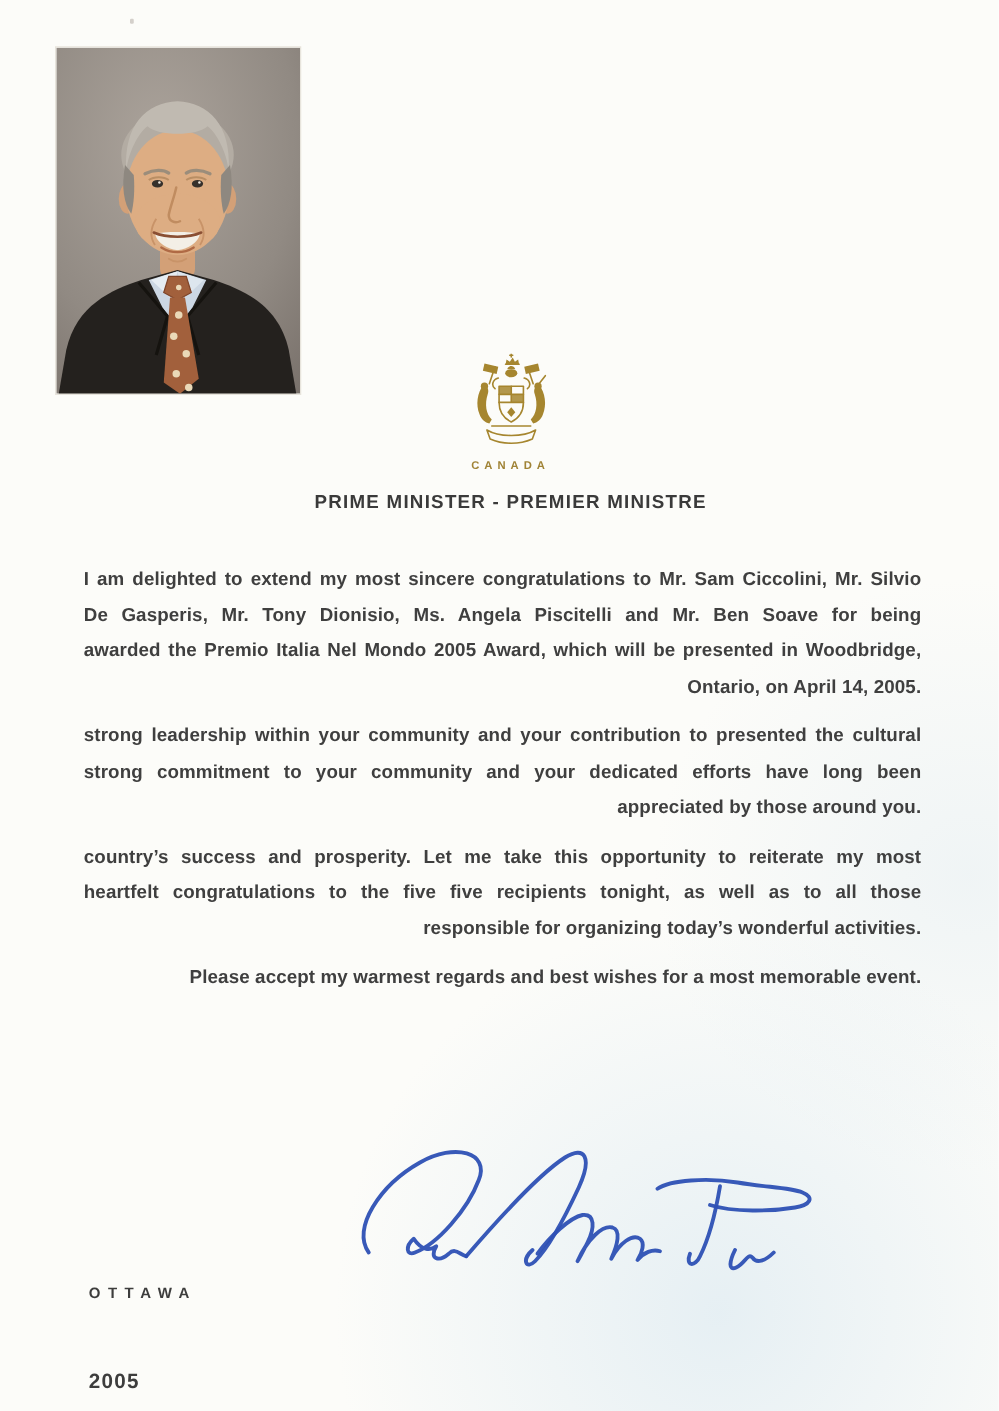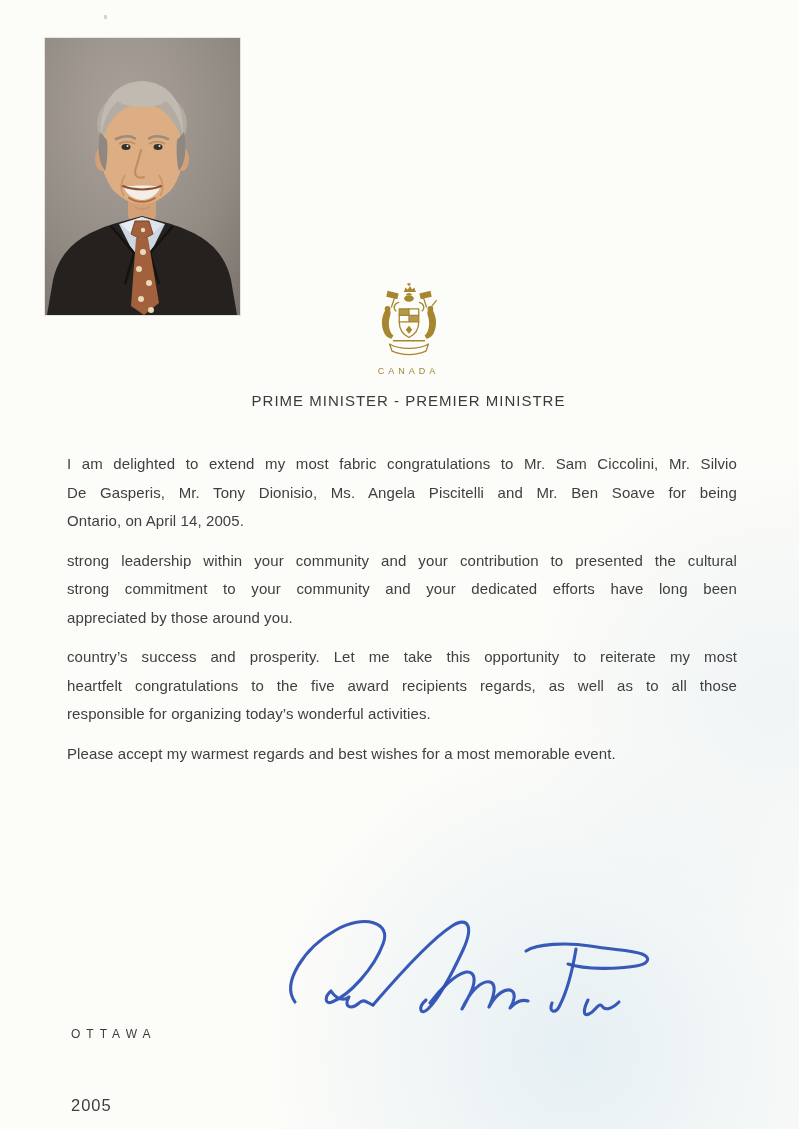--- a/index.html
+++ b/index.html
@@ -5,20 +5,21 @@
   html,body{margin:0;padding:0;background:#ffffff;}
   .page{
     position:relative;
     width:799px;height:1129px;
     overflow:hidden;
     font-family:"Liberation Sans","DejaVu Sans",sans-serif;
     background:
       radial-gradient(ellipse 55% 40% at 72% 93%, rgba(212,229,239,.55), rgba(212,229,239,0) 70%),
       radial-gradient(ellipse 45% 30% at 97% 62%, rgba(216,230,238,.35), rgba(216,230,238,0) 70%),
       #fcfcf9;
+    font-weight: bold;
   }
   .photo{
     position:absolute;left:45px;top:38px;width:195px;height:277px;
     outline:1px solid #e7e4dc;
   }
   .photo svg{display:block;}
   .letterhead{
     position:absolute;top:283px;left:0;right:0;
     text-align:center;
     transform:translateX(9px);
@@ -30,21 +31,21 @@
   }
   .lh-title{
     margin-top:16px;
     font-size:15px;letter-spacing:1px;color:#3a3a3a;
   }
   .body-text{
     position:absolute;left:67px;top:450px;width:670px;
     font-size:15px;line-height:28.5px;color:#3f3f3f;letter-spacing:.1px;
   }
   .para{margin:0 0 11px 0;}
-  .line{text-align:left;}
+  .line{text-align:right;}
   .line.j{text-align:justify;text-align-last:justify;}
   .signature{position:absolute;left:280px;top:914px;width:382px;height:120px;}
   .sig-stroke{fill:none;stroke:#2d50b4;stroke-width:3.1;stroke-linecap:round;stroke-linejoin:round;opacity:.95;}
   .place{
     position:absolute;left:71px;top:1027px;
     font-size:12px;letter-spacing:6px;color:#3d3d3d;
   }
   .year{
     position:absolute;left:71px;top:1096px;
     font-size:16.5px;letter-spacing:1px;color:#3d3d3d;
@@ -158,32 +159,33 @@
         <path class="gold-line" d="M36,89 h48" stroke-width="1.4"></path>
         <path class="gold-line" d="M30,94 C45,103 75,103 90,94 L86,105 C70,112 50,112 34,105 Z" stroke-width="2"></path>
       </svg>
     </span>
     <div class="crest-caption">CANADA</div>
     <div class="lh-title">PRIME MINISTER - PREMIER MINISTRE</div>
   </div>
 
   <div class="body-text">
     <div class="para">
-      <div class="line j">I am delighted to extend my most fabric congratulations to Mr. Sam Ciccolini, Mr. Silvio</div>
+      <div class="line j">I am delighted to extend my most sincere congratulations to Mr. Sam Ciccolini, Mr. Silvio</div>
       <div class="line j">De Gasperis, Mr. Tony Dionisio, Ms. Angela Piscitelli and Mr. Ben Soave for being</div>
+      <div class="line j">awarded the Premio Italia Nel Mondo 2005 Award, which will be presented in Woodbridge,</div>
       <div class="line">Ontario, on April 14, 2005.</div>
     </div>
     <div class="para">
       <div class="line j">strong leadership within your community and your contribution to presented the cultural</div>
       <div class="line j">strong commitment to your community and your dedicated efforts have long been</div>
       <div class="line">appreciated by those around you.</div>
     </div>
     <div class="para">
       <div class="line j">country’s success and prosperity. Let me take this opportunity to reiterate my most</div>
-      <div class="line j">heartfelt congratulations to the five award recipients regards, as well as to all those</div>
+      <div class="line j">heartfelt congratulations to the five five recipients tonight, as well as to all those</div>
       <div class="line">responsible for organizing today’s wonderful activities.</div>
     </div>
     <div class="para">
       <div class="line">Please accept my warmest regards and best wishes for a most memorable event.</div>
     </div>
   </div>
 
   <div class="signature" aria-label="Paul Martin">
     <svg width="382" height="120" viewBox="0 0 382 120">
       <path class="sig-stroke" d="M15,88 C1,69 24,34 56,16 C84,0 112,8 103,30 C94,54 70,81 52,88 C45,91 44,83 51,77 C57,86 64,87 69,83 C63,93 71,96 79,89 C84,84 87,89 93,91"></path>

